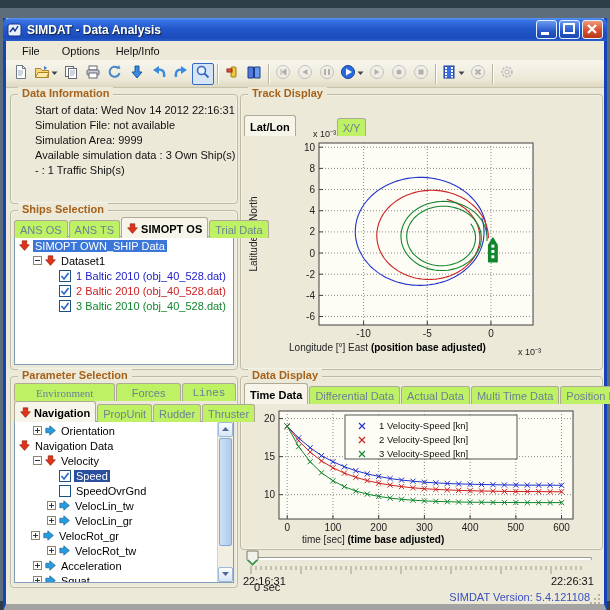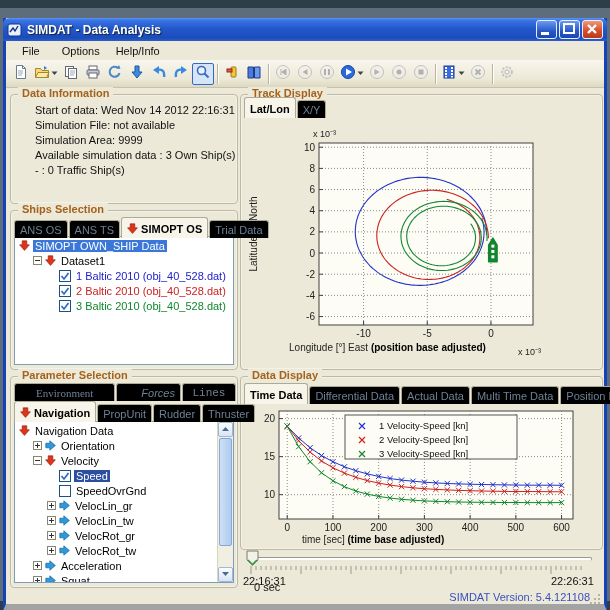--- a/index.html
+++ b/index.html
@@ -27,21 +27,21 @@
   .tb-btn.disabled{filter:grayscale(1) opacity(.45);}
   .tb-sep{width:1px;height:20px;background:#b8b4a0;margin:0 3px;box-shadow:1px 0 0 #fff;}
   .tb-caret{margin-left:1px;}
   
   .client{position:relative;height:520px;}
   .groupbox{position:absolute;border:1px solid #bdb9a3;border-radius:4px;box-shadow:inset 0 0 0 1px #ffffff66;}
   .gtitle{position:absolute;top:-8px;left:7px;background:#ECE9D8;padding:0 4px;color:#a5621c;font-weight:bold;font-size:11px;white-space:nowrap;}
   .info-line{font-size:11px;color:#111;line-height:15px;padding-left:8px;white-space:nowrap;}
   
   .tabsrow{display:flex;align-items:flex-end;padding-left:3px;position:relative;z-index:2;}
-  .tab{height:16px;line-height:16px;padding:1px 5px 0 5px;font-size:11px;color:#6e8094;background:#000000;border:1px solid #aeaa96;border-bottom:none;border-radius:3px 3px 0 0;margin-right:1px;white-space:nowrap;display:flex;align-items:center;gap:3px;}
+  .tab{height:16px;line-height:16px;padding:1px 5px 0 5px;font-size:11px;color:#6e8094;background:#bef264;border:1px solid #aeaa96;border-bottom:none;border-radius:3px 3px 0 0;margin-right:1px;white-space:nowrap;display:flex;align-items:center;gap:3px;}
   .tab.active{background:#f7f5ea;color:#000;font-weight:bold;height:19px;}
   .treebox{position:absolute;background:#fff;border:1px solid #7f9db9;overflow:hidden;}
   .trow{height:15px;display:flex;align-items:center;font-size:11px;white-space:nowrap;gap:3px;}
   .trow .lbl{padding:0 2px;}
   .trow .lbl.sel{color:#fff;}
   .expander{width:9px;height:9px;background:#fff;border:1px solid #88866f;box-sizing:border-box;position:relative;flex:none;}
   .expander i{position:absolute;background:#333;}
   .expander .h{left:1px;right:1px;top:3px;height:1px;}
   .expander .v{top:1px;bottom:1px;left:3px;width:1px;}
   .cb{width:12px;height:12px;border:1px solid #1c5180;background:#fff;box-sizing:border-box;flex:none;display:flex;align-items:center;justify-content:center;}
@@ -253,21 +253,21 @@
 
     <div class="client">
 
       <div class="groupbox" id="g-info" style="left:4px;top:6px;width:226px;height:108px;">
         <span class="gtitle">Data Information</span>
         <div id="info-lines" style="padding-top:8px;padding-left:16px;">
             <div class="info-line">Start of data: Wed Nov 14 2012 22:16:31</div>
             <div class="info-line">Simulation File: not available</div>
             <div class="info-line">Simulation Area: 9999</div>
             <div class="info-line">Available simulation data : 3 Own Ship(s)</div>
-            <div class="info-line">- : 0 Traffic Ship(s)</div>
+            <div class="info-line">- : 1 Traffic Ship(s)</div>
           </div>
       </div>
 
       <div class="groupbox" id="g-ships" style="left:4px;top:122px;width:226px;height:158px;">
         <span class="gtitle">Ships Selection</span>
         <div class="tabsrow" id="ships-tabs" style="margin-top:6px;">
             <span class="tab">
               <span>ANS OS</span>
             </span>
             <span class="tab">
@@ -334,21 +334,21 @@
             </div>
           </div>
       </div>
 
       <div class="groupbox" id="g-params" style="left:4px;top:288px;width:226px;height:210px;">
         <span class="gtitle">Parameter Selection</span>
         <div class="tabsrow" id="ptabs1" style="margin-top:6px;">
             <span class="tab" style="flex: 1.7 1 0%; justify-content: center; font-family: Liberation Serif, serif;">
               <span>Environment</span>
             </span>
-            <span class="tab" style="flex: 1 1 0%; justify-content: flex-end; font-style: italic;">
+            <span class="tab" style="flex: 1 1 0%; justify-content: center;">
               <span>Forces</span>
             </span>
             <span class="tab" style="flex: 0.8 1 0%; justify-content: center; font-family: Liberation Mono, monospace;">
               <span>Lines</span>
             </span>
           </div>
         <div class="tabsrow" id="ptabs2">
             <span class="tab active">
               <span style="display:inline-flex">
                 <svg width="11" height="11">
@@ -361,39 +361,39 @@
               <span>PropUnit</span>
             </span>
             <span class="tab">
               <span>Rudder</span>
             </span>
             <span class="tab">
               <span>Thruster</span>
             </span>
           </div>
         <div class="treebox" id="param-tree" style="left:3px;right:3px;top:44px;bottom:4px;padding-top:1px;">
+            <div class="trow" style="padding-left: 18px;">
+              <span class="expander">
+                <i class="h"></i>
+                <i class="v"></i>
+              </span>
+              <span style="display: inline-flex;">
+                <svg width="11" height="11">
+                  <path d="M0.8 3.2h4v-2.4l5.6 4.7-5.6 4.7V7.8h-4z" fill="#2a9ae0" stroke="#16527e" stroke-width="0.6"></path>
+                </svg>
+              </span>
+              <span class="lbl">Orientation</span>
+            </div>
             <div class="trow" style="padding-left: 4px;">
               <span style="display: inline-flex;">
                 <svg width="11" height="11">
                   <path d="M3.2 0.8h4.6v4h2.6L5.5 10.4 0.6 4.8h2.6z" fill="#e03418" stroke="#8a1a08" stroke-width="0.6"></path>
                 </svg>
               </span>
               <span class="lbl">Navigation Data</span>
-            </div>
-            <div class="trow" style="padding-left: 18px;">
-              <span class="expander">
-                <i class="h"></i>
-                <i class="v"></i>
-              </span>
-              <span style="display: inline-flex;">
-                <svg width="11" height="11">
-                  <path d="M0.8 3.2h4v-2.4l5.6 4.7-5.6 4.7V7.8h-4z" fill="#2a9ae0" stroke="#16527e" stroke-width="0.6"></path>
-                </svg>
-              </span>
-              <span class="lbl">Orientation</span>
             </div>
             <div class="trow" style="padding-left: 18px;">
               <span class="expander">
                 <i class="h"></i>
               </span>
               <span style="display: inline-flex;">
                 <svg width="11" height="11">
                   <path d="M3.2 0.8h4.6v4h2.6L5.5 10.4 0.6 4.8h2.6z" fill="#e03418" stroke="#8a1a08" stroke-width="0.6"></path>
                 </svg>
               </span>
@@ -416,35 +416,35 @@
             <div class="trow" style="padding-left: 32px;">
               <span class="expander">
                 <i class="h"></i>
                 <i class="v"></i>
               </span>
               <span style="display: inline-flex;">
                 <svg width="11" height="11">
                   <path d="M0.8 3.2h4v-2.4l5.6 4.7-5.6 4.7V7.8h-4z" fill="#2a9ae0" stroke="#16527e" stroke-width="0.6"></path>
                 </svg>
               </span>
+              <span class="lbl">VelocLin_tw</span>
+            </div>
+            <div class="trow" style="padding-left: 32px;">
+              <span class="expander">
+                <i class="h"></i>
+                <i class="v"></i>
+              </span>
+              <span style="display: inline-flex;">
+                <svg width="11" height="11">
+                  <path d="M0.8 3.2h4v-2.4l5.6 4.7-5.6 4.7V7.8h-4z" fill="#2a9ae0" stroke="#16527e" stroke-width="0.6"></path>
+                </svg>
+              </span>
               <span class="lbl">VelocLin_gr</span>
             </div>
-            <div class="trow" style="padding-left: 32px;">
-              <span class="expander">
-                <i class="h"></i>
-                <i class="v"></i>
-              </span>
-              <span style="display: inline-flex;">
-                <svg width="11" height="11">
-                  <path d="M0.8 3.2h4v-2.4l5.6 4.7-5.6 4.7V7.8h-4z" fill="#2a9ae0" stroke="#16527e" stroke-width="0.6"></path>
-                </svg>
-              </span>
-              <span class="lbl">VelocLin_tw</span>
-            </div>
-            <div class="trow" style="padding-left: 32px;">
+            <div class="trow" style="padding-left: 16px;">
               <span class="expander">
                 <i class="h"></i>
                 <i class="v"></i>
               </span>
               <span style="display: inline-flex;">
                 <svg width="11" height="11">
                   <path d="M0.8 3.2h4v-2.4l5.6 4.7-5.6 4.7V7.8h-4z" fill="#2a9ae0" stroke="#16527e" stroke-width="0.6"></path>
                 </svg>
               </span>
               <span class="lbl">VelocRot_gr</span>
@@ -496,21 +496,21 @@
           <div class="sb-btn" style="bottom:0;">
               <svg width="7" height="7">
                 <path d="M0 1l3.5 4L7 1z" fill="#4a6a9a"></path>
               </svg>
             </div>
         </div>
       </div>
 
       <div class="groupbox" id="g-track" style="left:234px;top:6px;width:361px;height:274px;">
         <span class="gtitle">Track Display</span>
-        <div class="tabsrow" id="track-tabs" style="margin-top:2px;">
+        <div class="tabsrow" id="track-tabs" style="margin-top:20px;gap:40px;">
             <span class="tab active">
               <span>Lat/Lon</span>
             </span>
             <span class="tab">
               <span>X/Y</span>
             </span>
           </div>
         <svg class="chart-svg" id="track-svg" width="354" height="246" style="left:2px;top:26px;">
             <rect x="76" y="22" width="214" height="182" fill="#fdfcf5" stroke="#404040"></rect>
             <line x1="120.58333333333333" x2="120.58333333333333" y1="22" y2="204" stroke="#8a8a8a" stroke-dasharray="1 2"></line>

